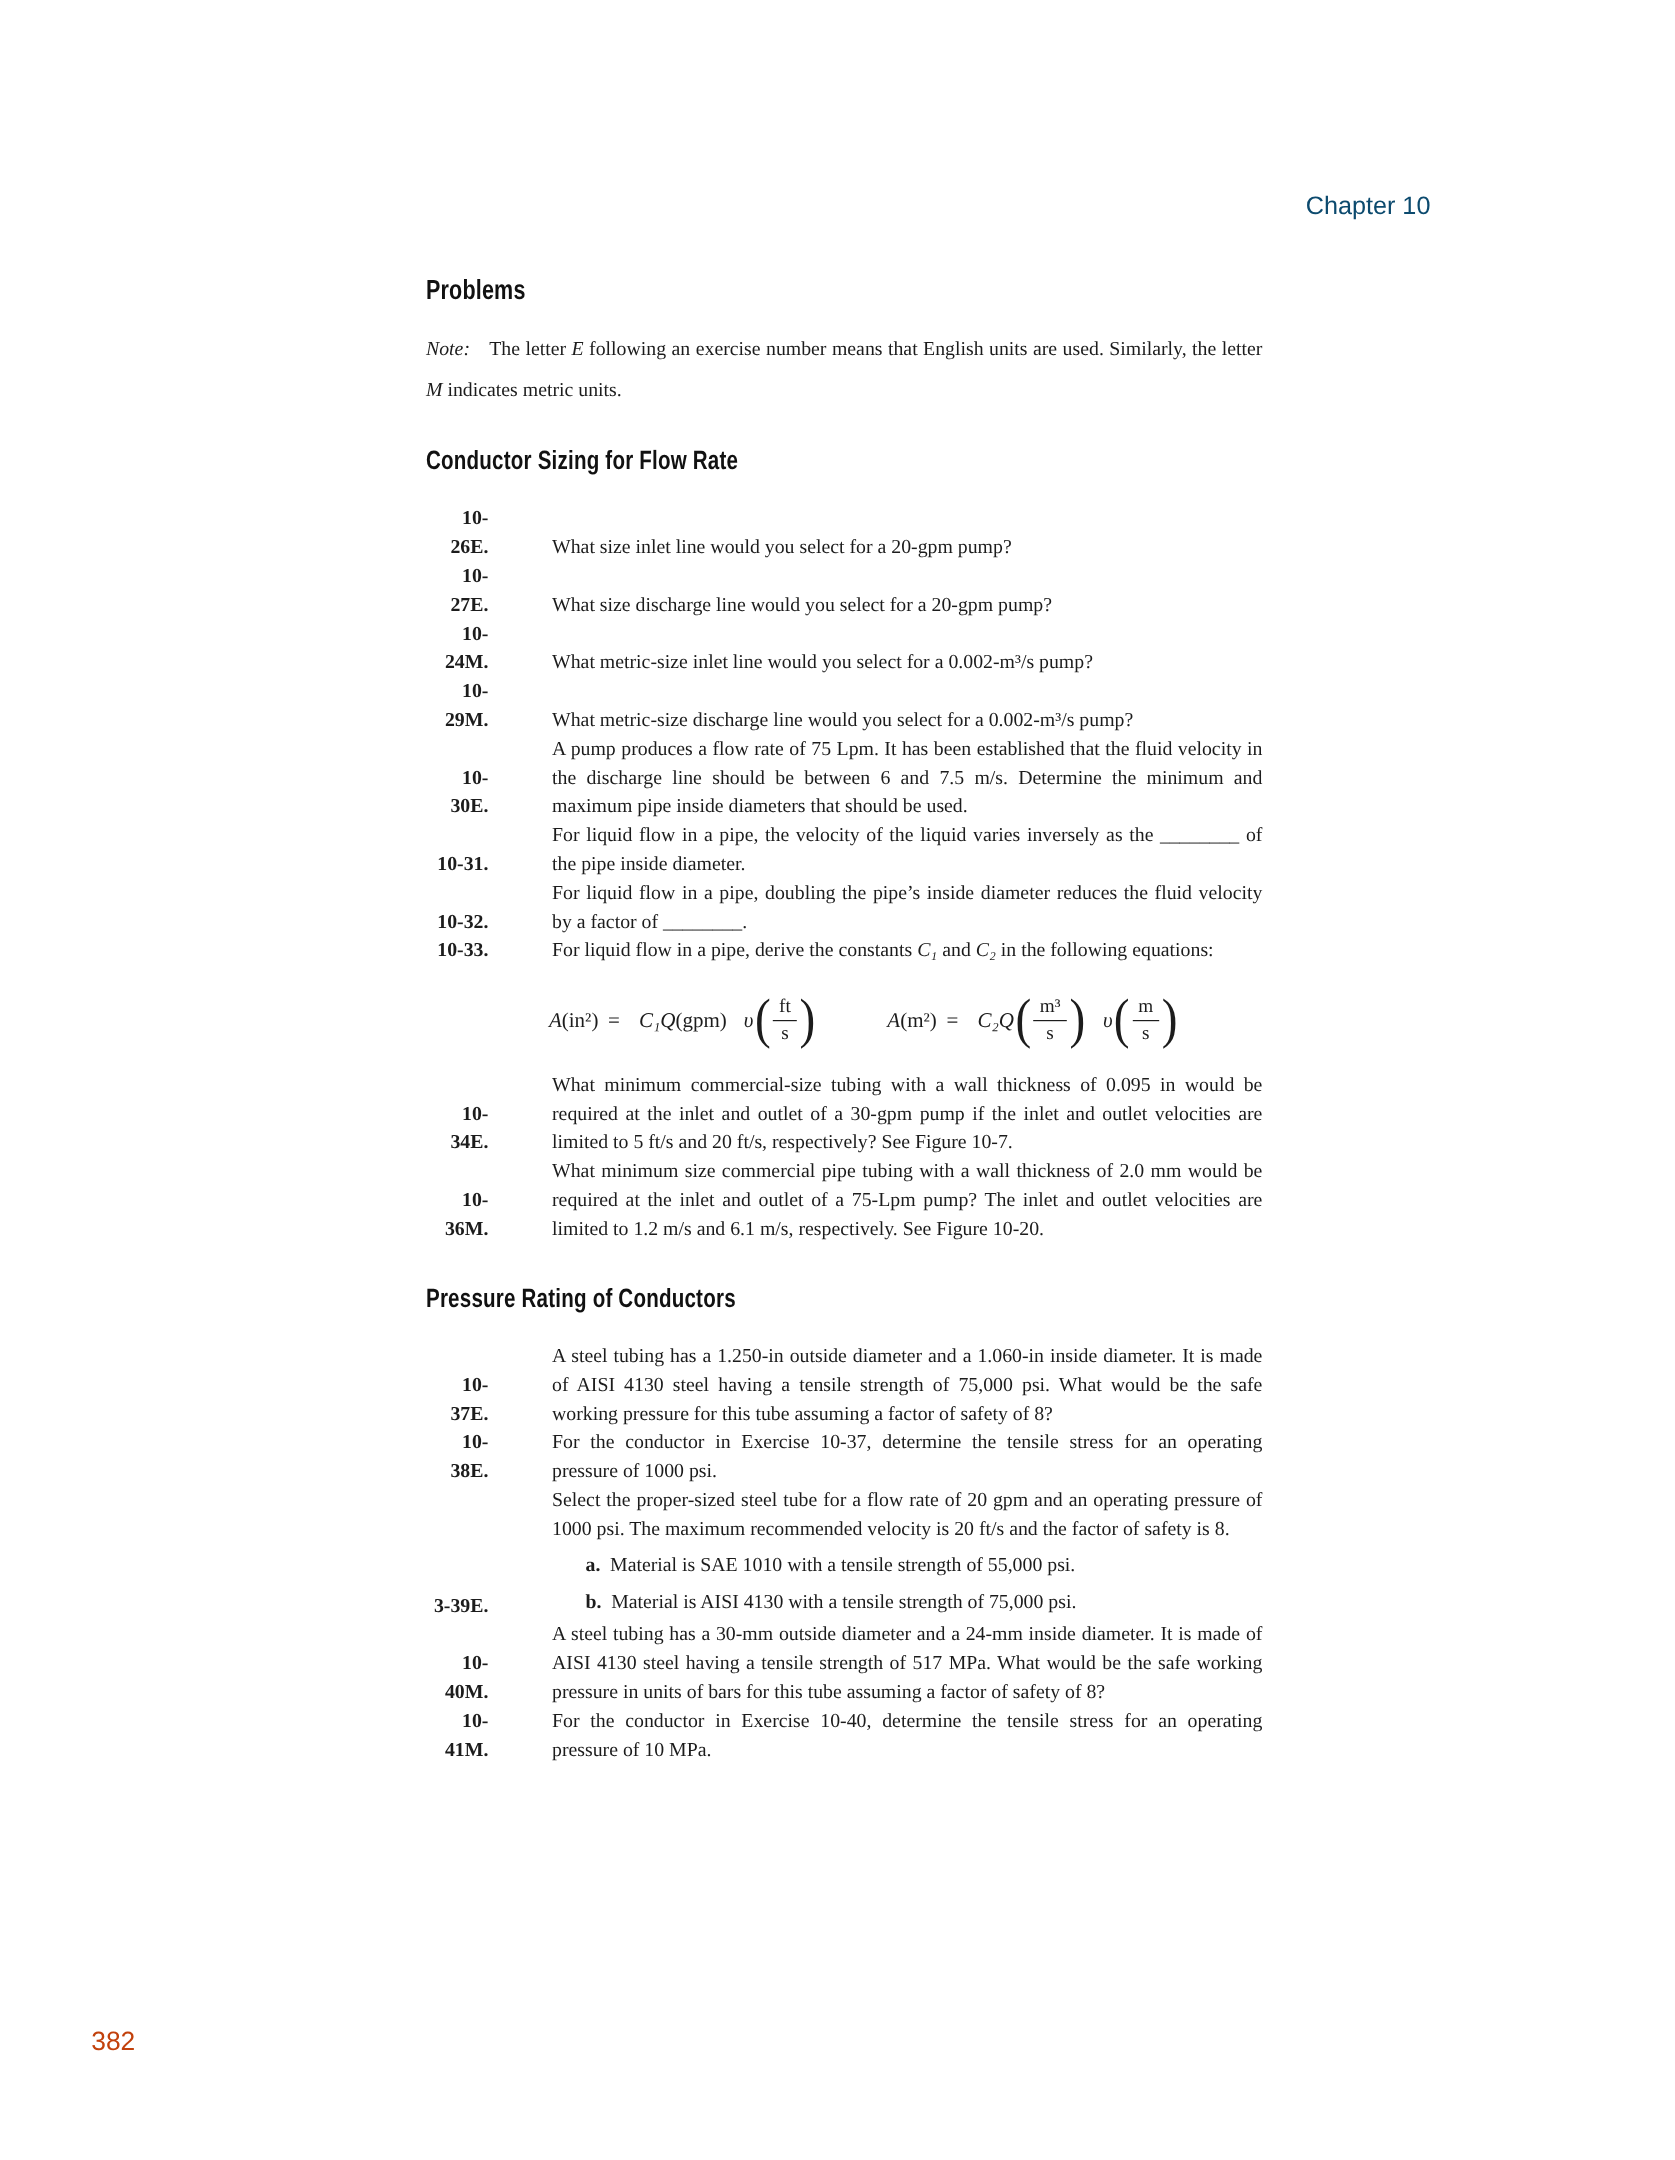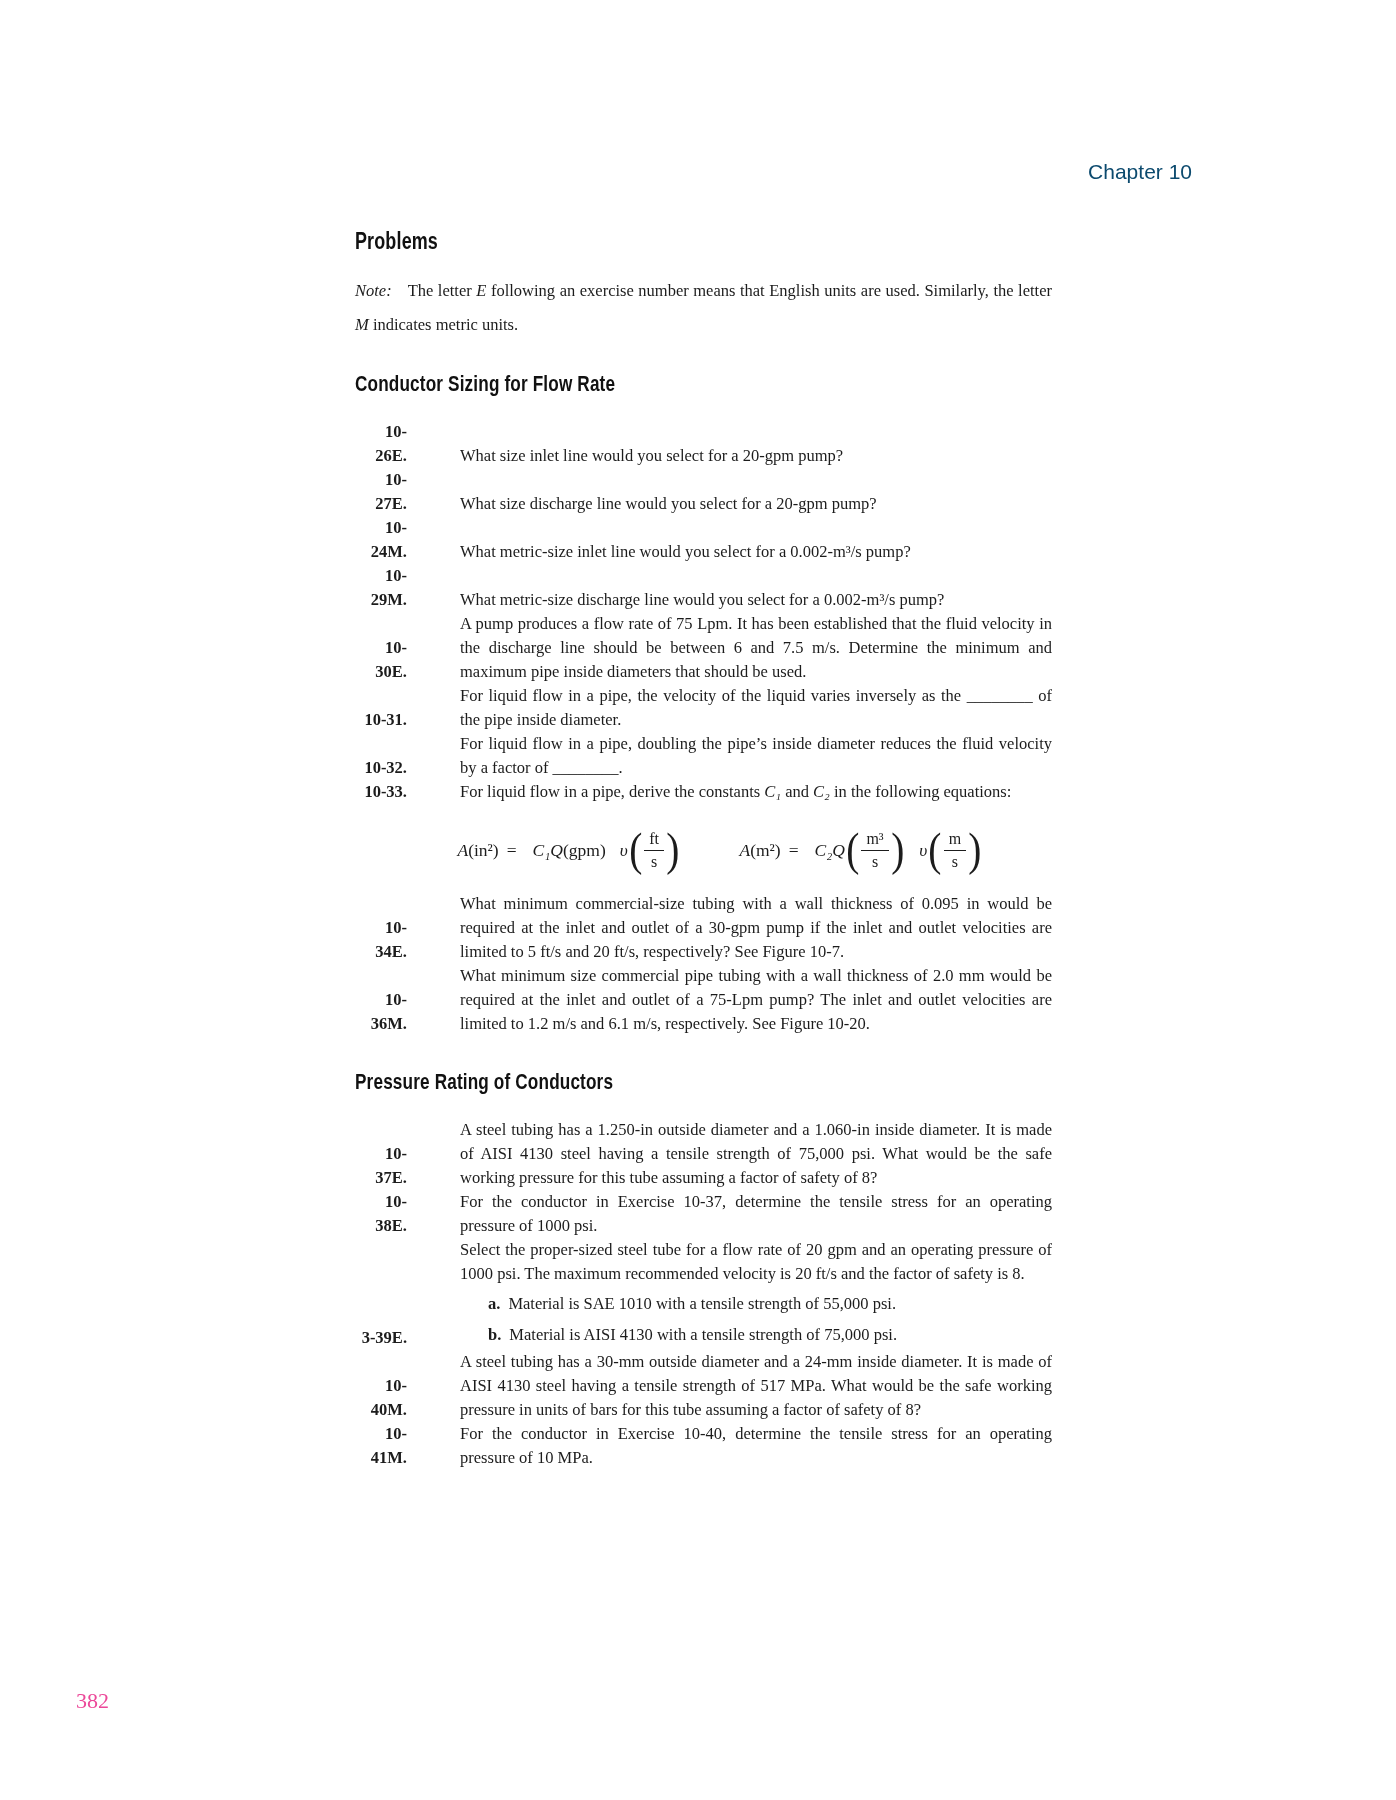--- a/index.html
+++ b/index.html
@@ -59,22 +59,22 @@
   .var{font-style:italic;}
   .frac{display:inline-flex;align-items:center;}
   .fnum,.fden{display:inline-flex;align-items:center;justify-content:center;padding:3px 7px;white-space:nowrap;}
   .fbar{align-self:stretch;height:0;border-top:1.6px solid #1c1c1c;}
   .ifrac{display:inline-flex;flex-direction:column;align-items:center;font-size:16px;margin:0 1px;}
   .itop{border-bottom:1.3px solid #1c1c1c;padding:1px 5px 2px;text-align:center;}
   .ibot{padding:2px 5px 0;text-align:center;}
   .bigp{font-size:265%;font-weight:300;line-height:0.85;transform:scaleX(0.85);}
   .page-number{
     position:absolute;left:76px;top:1688px;
-    font-family:Liberation Serif, serif;
-    font-size:22px;color:#ec4899;
+    font-family:Liberation Sans, sans-serif;
+    font-size:22px;color:#c2410c;
   }
 </style>
 </head>
 <body>
 
 <div class="page">
 
   <div class="chapter-header">Chapter 10</div>
 
   <div class="content">

